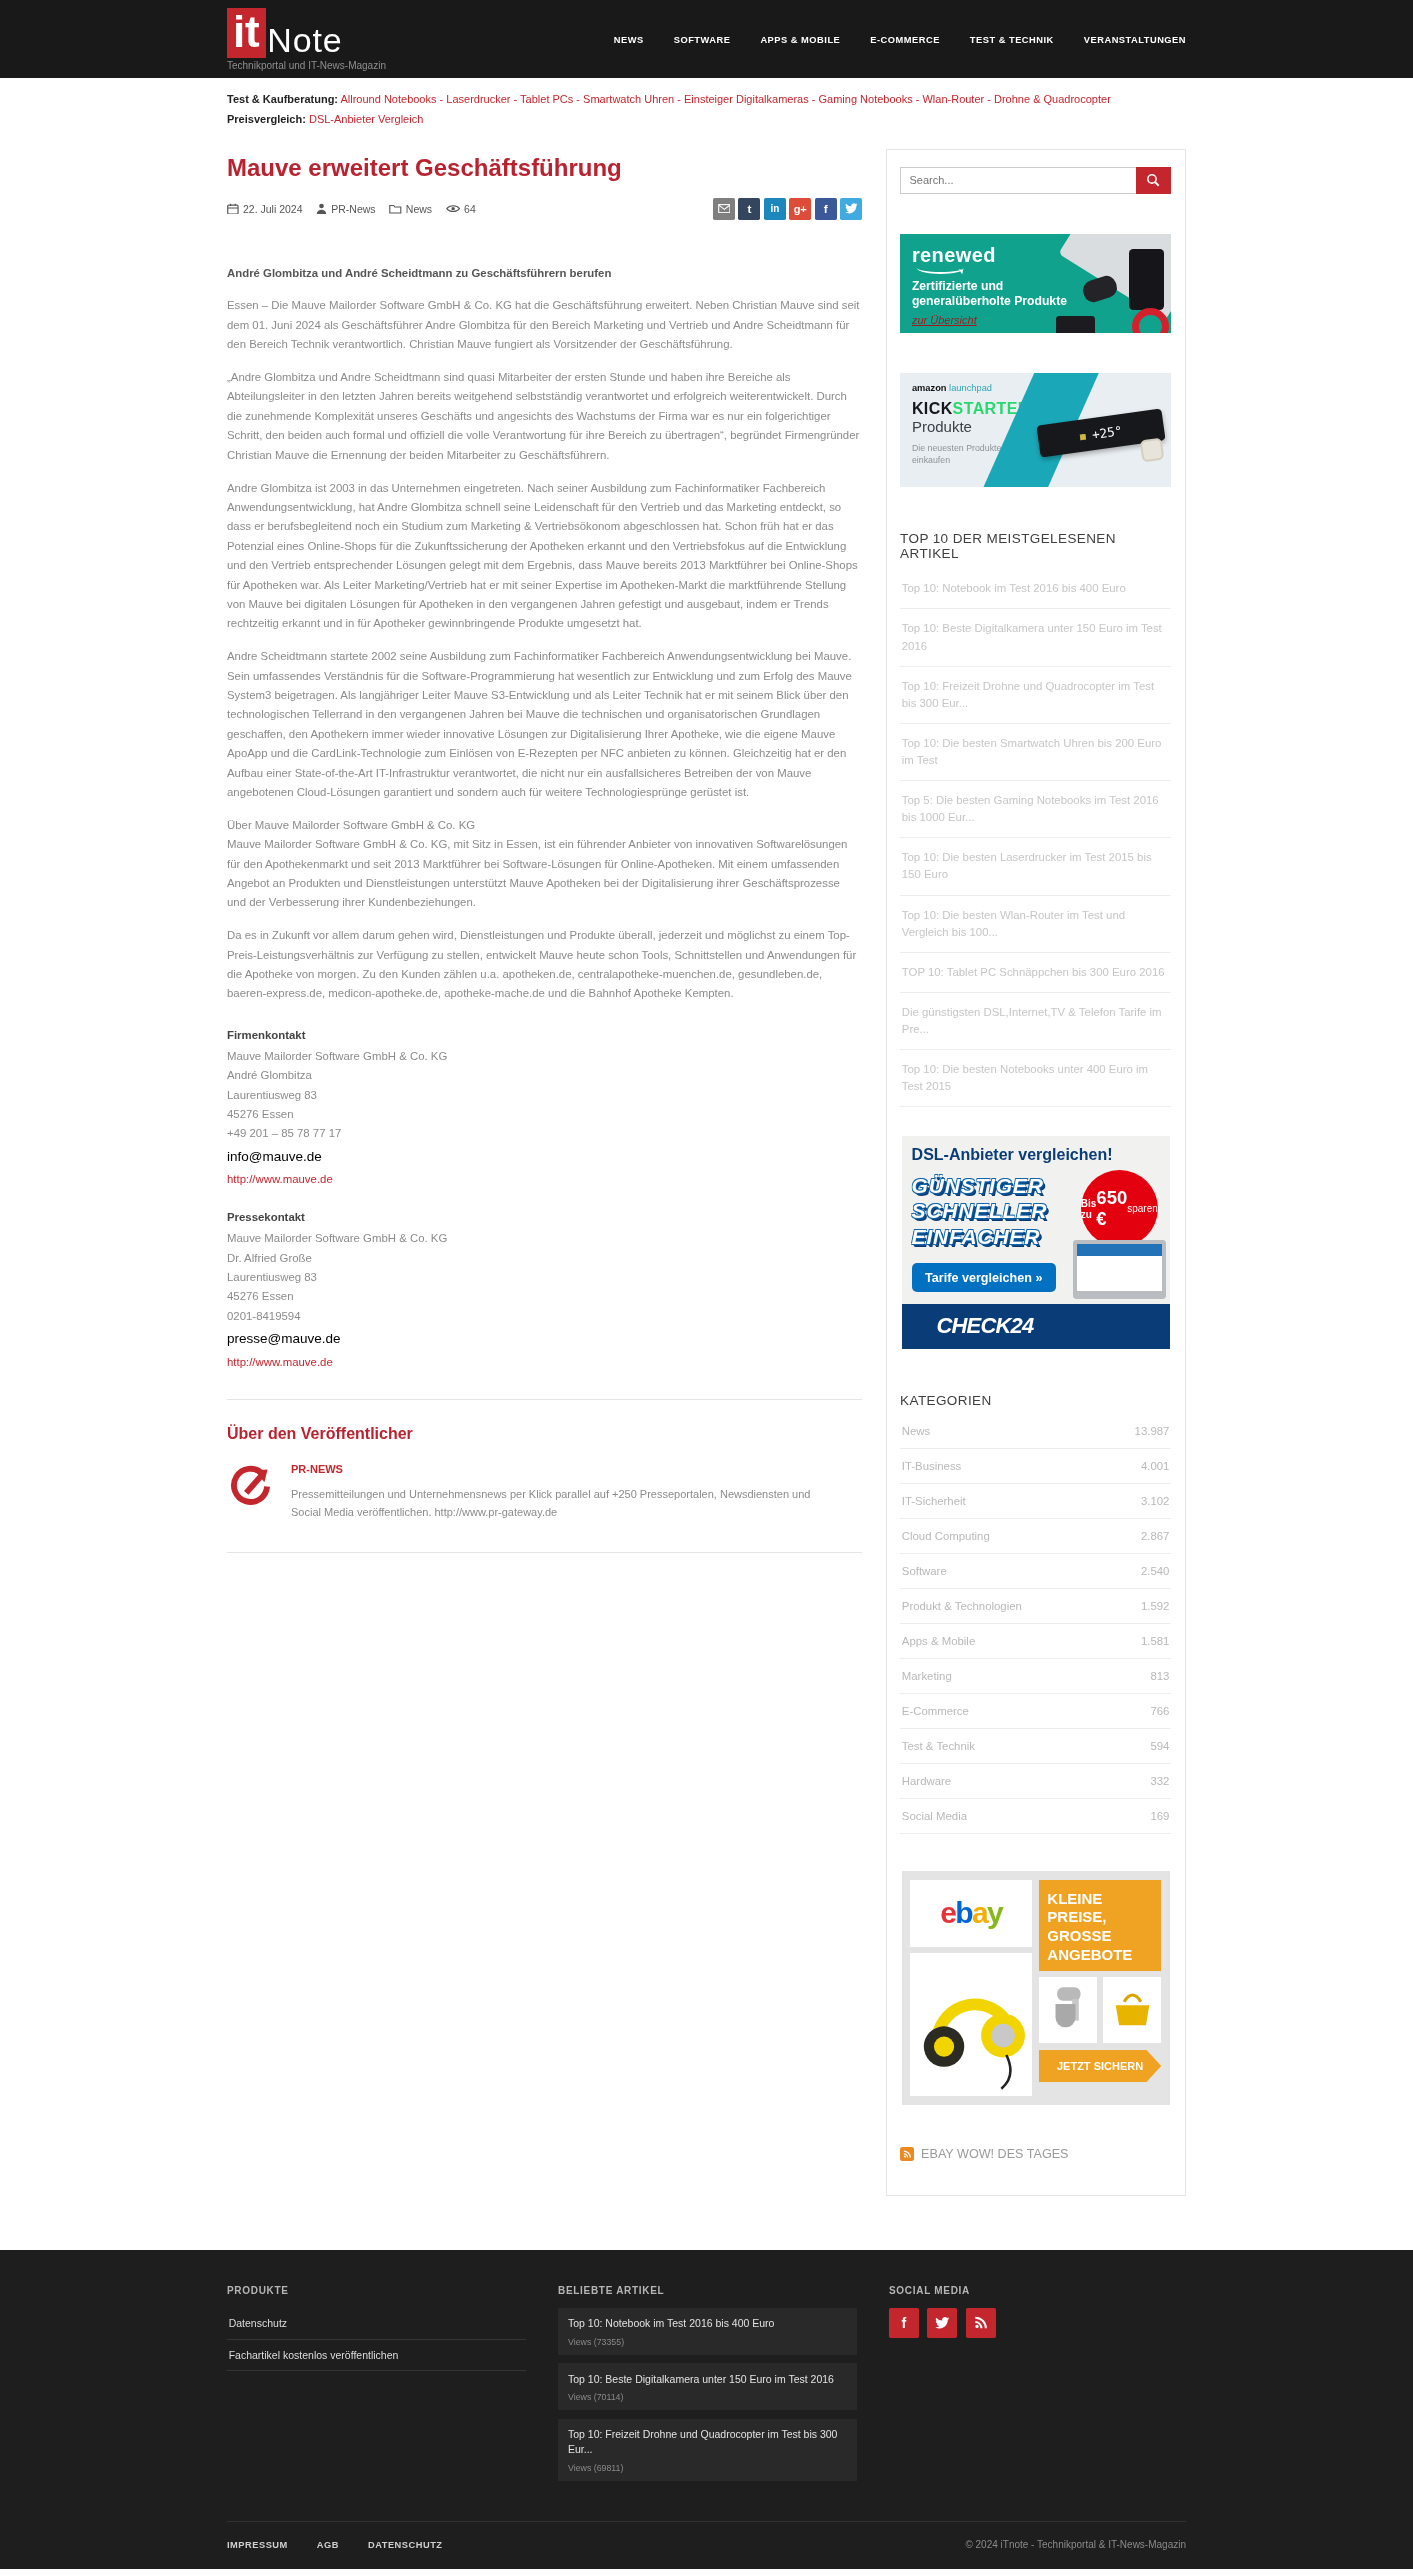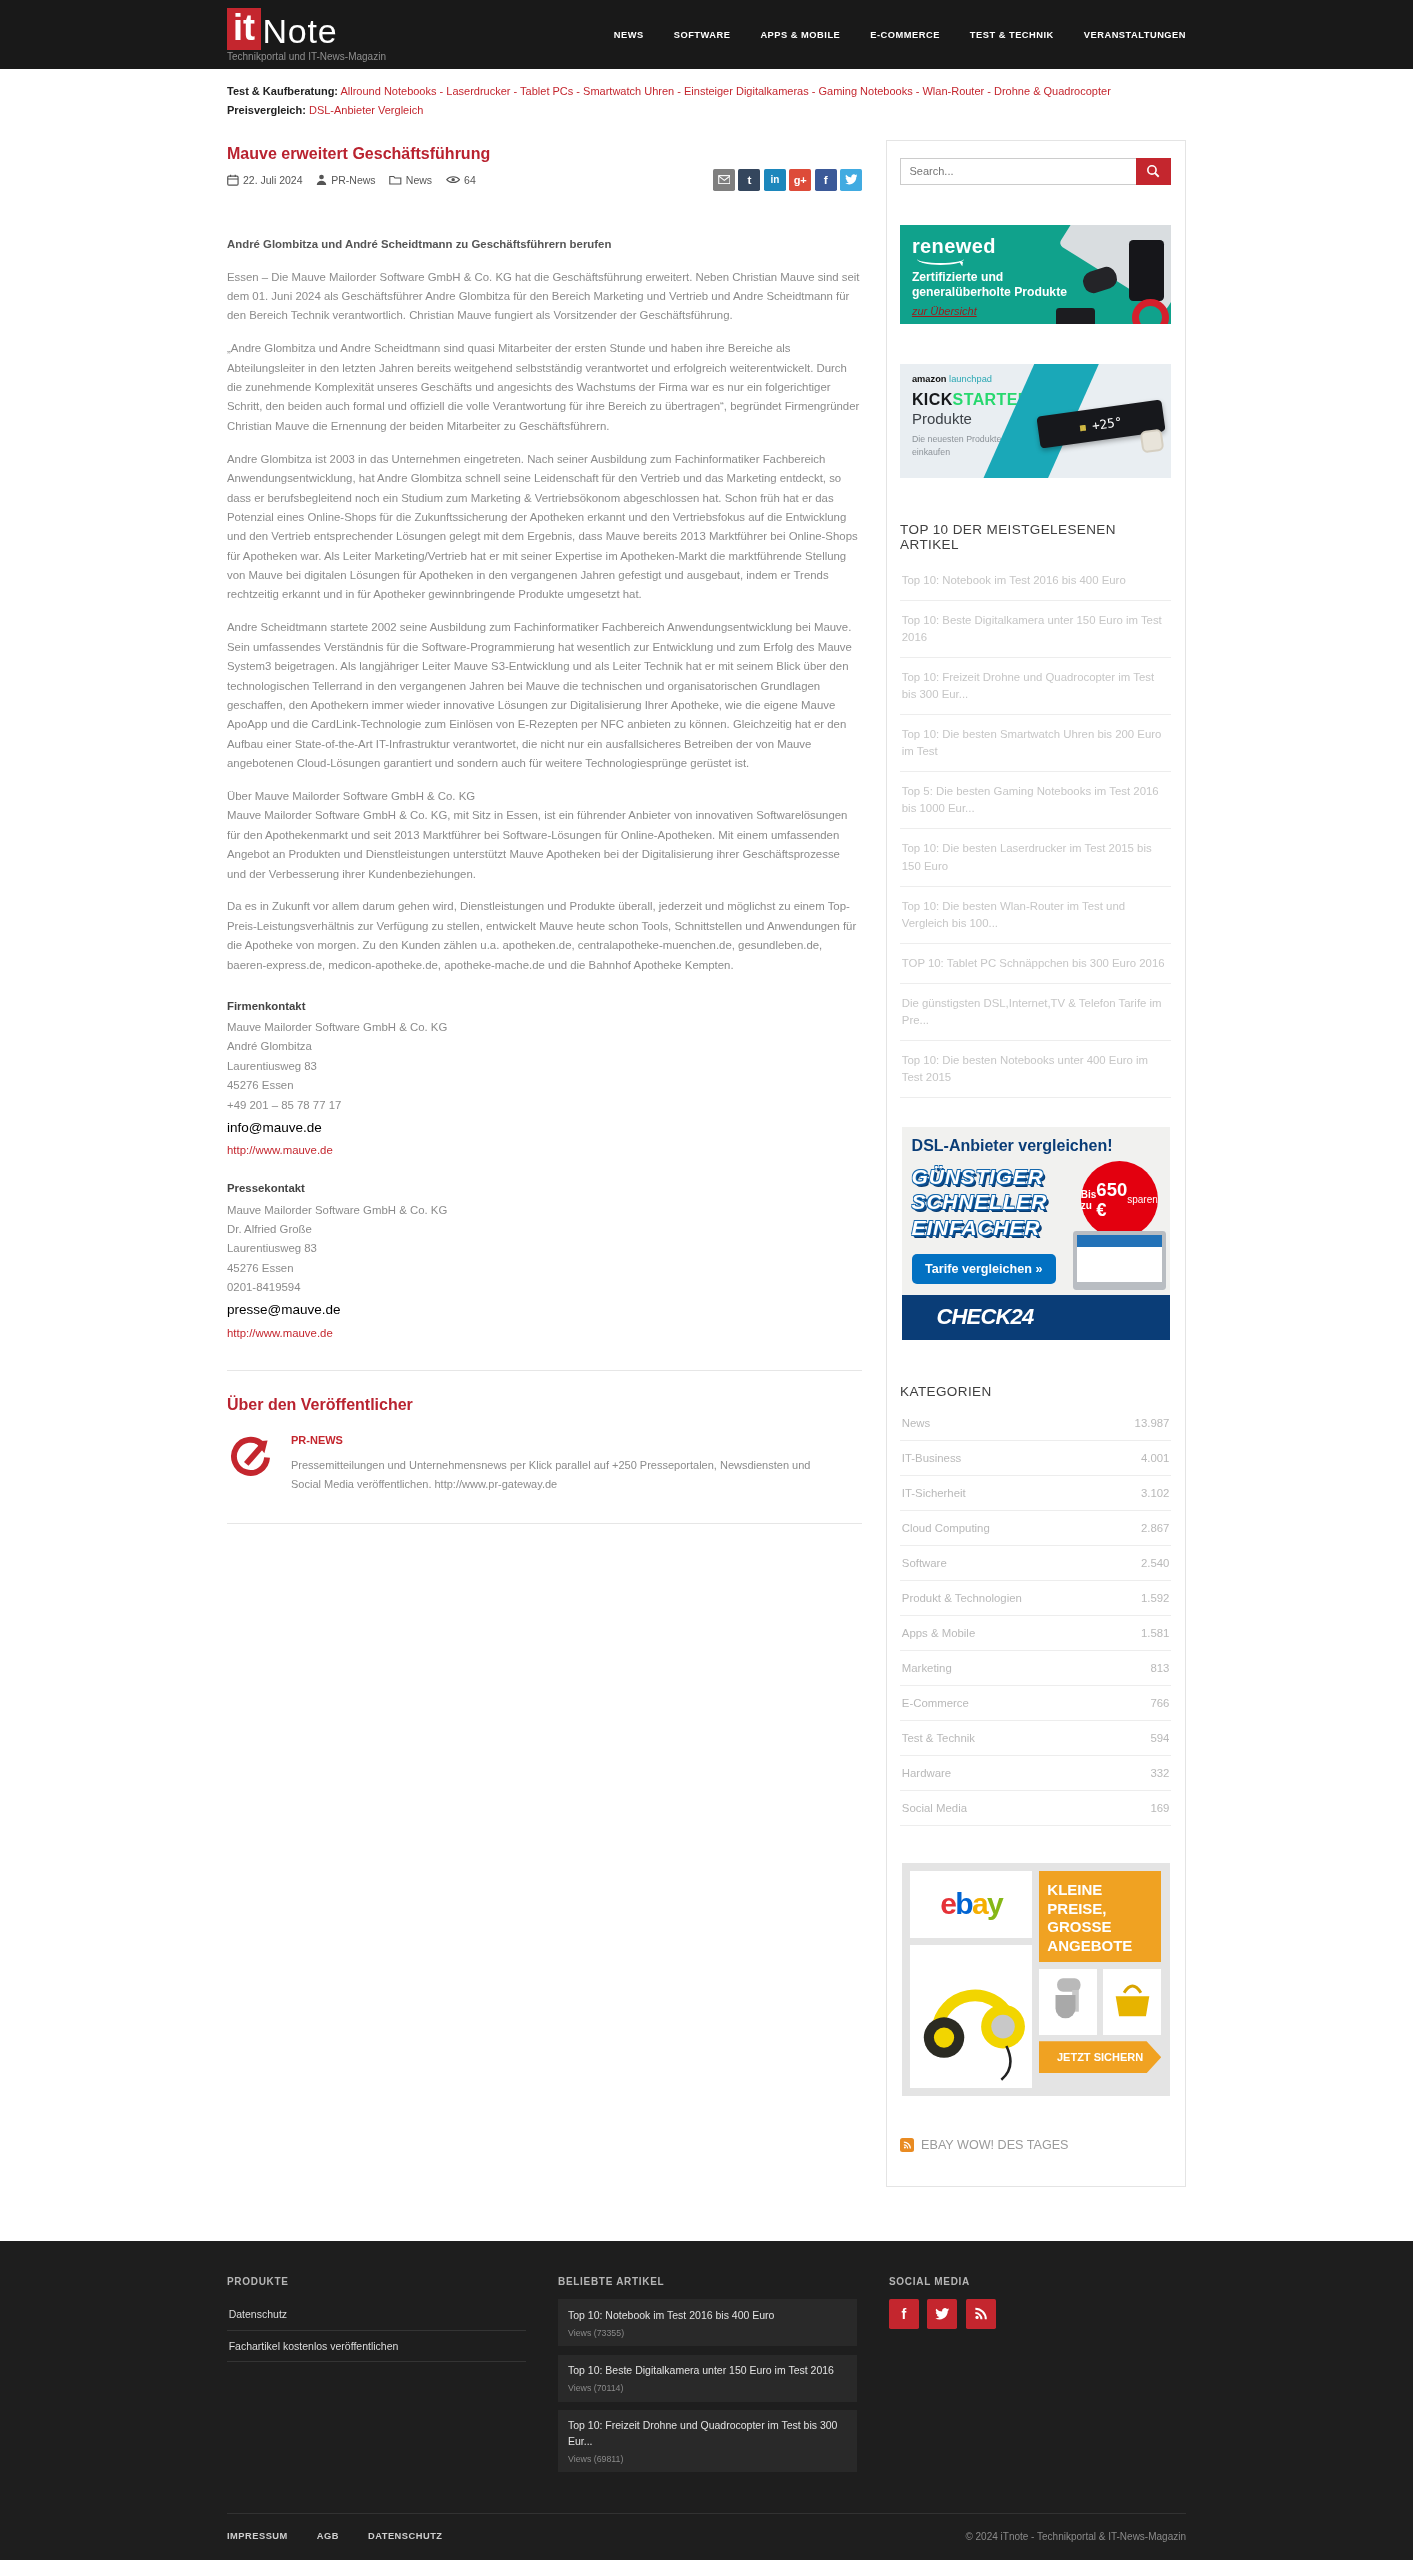--- a/index.html
+++ b/index.html
@@ -8,39 +8,39 @@
     width:1413px; margin:0 auto; position:relative;
     font-family:"Liberation Sans", sans-serif; color:#8b8b8b;
   }
   .container { width:959px; margin:0 auto; }
 
   
   .site-header { background:#191919; padding:8.4px 0 6.7px; }
   .site-header .container { display:flex; align-items:center; justify-content:space-between; }
   .logo { display:flex; flex-direction:column; }
   .logo-row { display:flex; align-items:flex-end; }
-  .logo-it { background:#c4262e; color:#fff; font-size:36px; font-weight:bold; padding:0 5.9px 1.7px; line-height:1.1; }
+  .logo-it { background:#c4262e; color:#fff; font-size:44px; font-weight:bold; padding:0 5.9px 1.7px; line-height:1.1; }
   .logo-note { color:#fff; font-size:34px; font-weight:400; letter-spacing:0.8px; line-height:1.05; padding-left:1.7px; }
   .logo-tagline { color:#8f8f8f; font-size:10px; margin-top:1.7px; }
   .main-nav { display:flex; gap:30px; }
   .main-nav a { color:#fff; font-size:9.3px; font-weight:bold; letter-spacing:0.5px; text-decoration:none; }
 
   
   .topbar { padding:12.6px 0 5px; font-size:11px; line-height:1.8; }
   .topbar b { color:#222; }
   .topbar a { color:#c4262e; text-decoration:none; }
   .sep { color:#c4262e; }
 
   
   .main-wrap { display:flex; align-items:flex-start; gap:23.6px; margin-top:13.5px; }
   .article-col { width:635px; }
   .sidebar { width:300px; border:0.8px solid #e4e4e4; padding:17px 13.5px 34px; }
 
   
-  h1.article-title { color:#b92330; font-size:16px; font-weight:bold; margin:5px 0 6px; }
+  h1.article-title { color:#b92330; font-size:24px; font-weight:bold; margin:5px 0 16px; }
   .meta-row { display:flex; align-items:center; justify-content:space-between; }
   .meta-left { display:flex; align-items:center; gap:13.5px; color:#555; font-size:10.5px; }
   .meta-item { display:flex; align-items:center; gap:4.2px; }
   .meta-item svg { display:block; }
   .share-row { display:flex; gap:3.4px; }
   .share-btn { width:22px; height:22px; border-radius:1.7px; display:flex; align-items:center; justify-content:center;
                color:#fff; font-size:11.8px; font-weight:bold; cursor:pointer; }
   .article-body { margin-top:44px; font-size:11.4px; line-height:1.7; color:#8b8b8b; }
   .article-body p { margin:0 0 13.5px; }
   .lead-bold { font-weight:bold; color:#555; }

